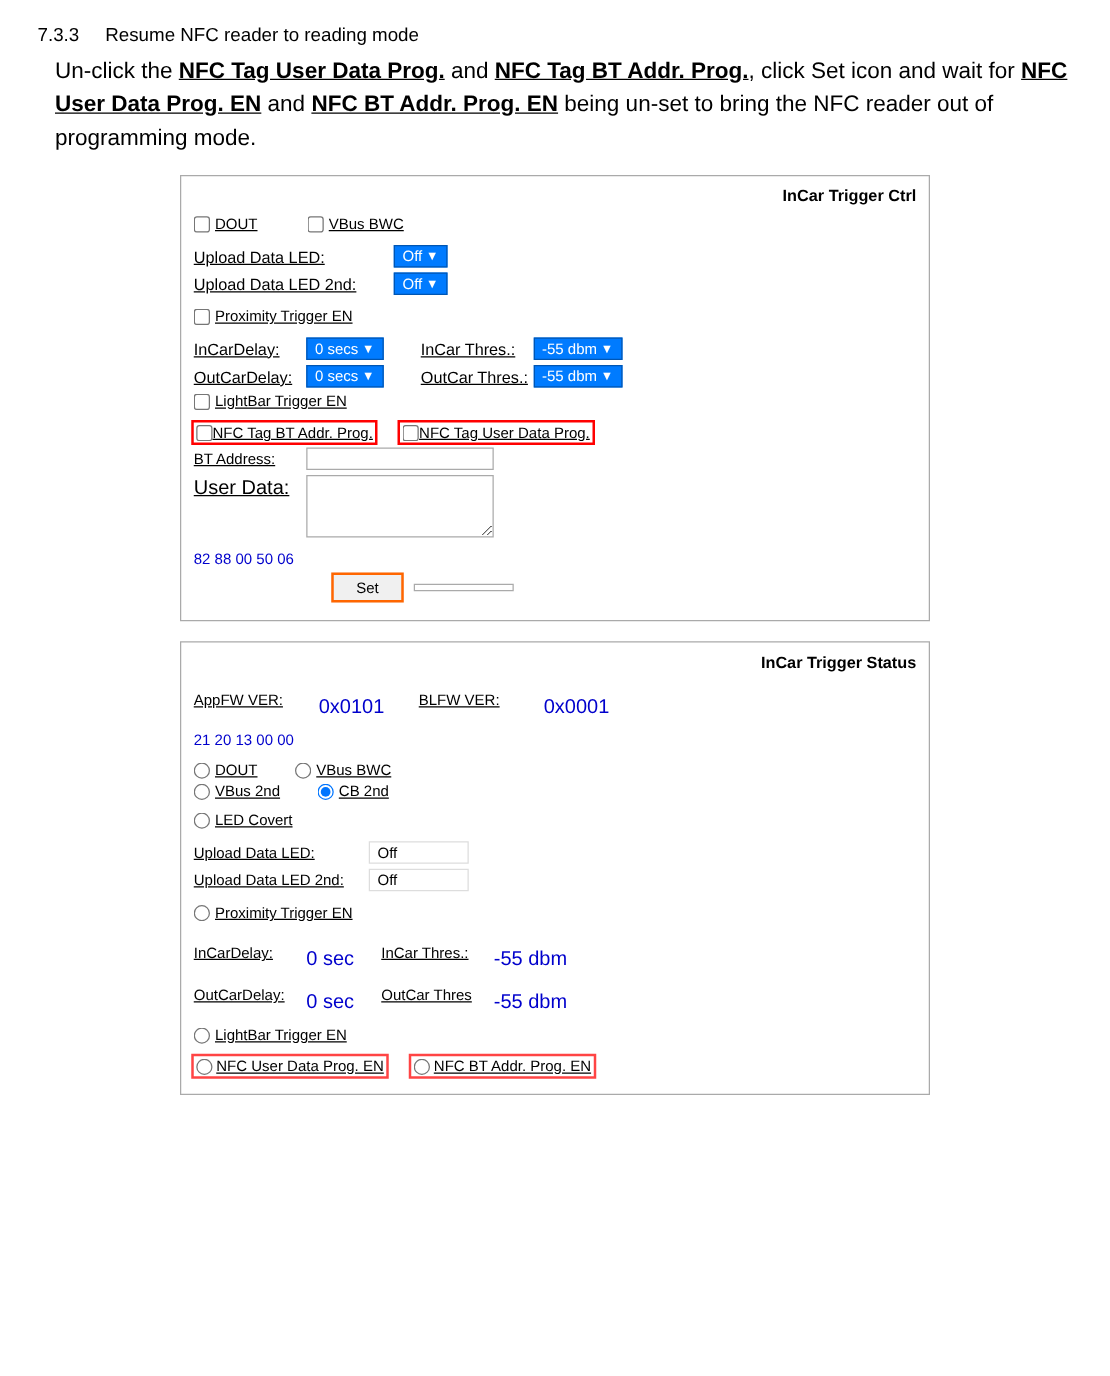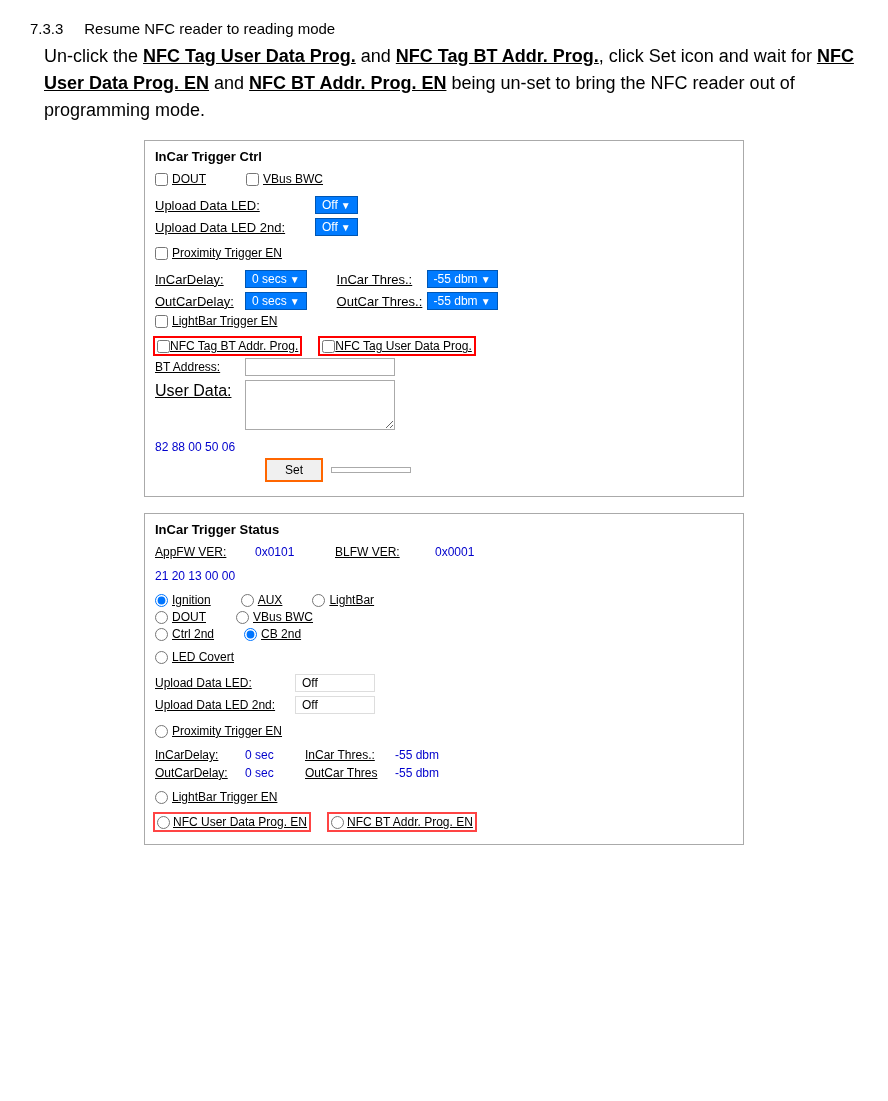--- a/index.html
+++ b/index.html
@@ -30,20 +30,21 @@
       padding: 8px 10px 10px 10px;
       position: relative;
       width: 600px;
       margin-left: auto;
       margin-right: auto;
     }
     .panel-title {
       font-weight: bold;
       font-size: 13px;
       margin-bottom: 8px;
+      text-align: right;
     }
     .row {
       display: flex;
       align-items: center;
       margin-bottom: 4px;
     }
     .checkbox-label {
       display: flex;
       align-items: center;
       font-size: 12px;
@@ -97,21 +98,22 @@
       width: 150px;
     }
     .input-field-wide {
       border: 1px solid #aaa;
       background: #fff;
       height: 50px;
       width: 150px;
     }
     .status-val {
       color: #0000cc;
-      font-size: 12px;
+      font-size: 16px;
+      margin-top: 12px;
     }
     .off-field {
       background: #fff;
       border: 1px solid #ddd;
       padding: 1px 6px;
       font-size: 12px;
       width: 80px;
       display: inline-block;
     }
     .nfc-checkbox-red-status {
@@ -293,50 +295,36 @@
   </div>
 
   <div class="spacer"></div>
 
   <div class="row">
     <span class="hex-text">21 20 13 00 00</span>
   </div>
 
   <div class="spacer"></div>
 
-  <div class="radio-row">
-    <label class="radio-group">
-      <input type="radio" name="status_r1" checked="" style="">
-      <u>Ignition</u>
-    </label>
-    <label class="radio-group">
-      <input type="radio" name="status_r1" style="">
-      <u>AUX</u>
-    </label>
-    <label class="radio-group">
-      <input type="radio" name="status_r1" style="">
-      <u>LightBar</u>
-    </label>
-  </div>
 
   <div class="radio-row">
     <label class="radio-group">
       <input type="radio" name="status_r2" style="">
       <u>DOUT</u>
     </label>
     <label class="radio-group">
       <input type="radio" name="status_r2" style="">
       <u>VBus BWC</u>
     </label>
   </div>
 
   <div class="radio-row">
     <label class="radio-group">
       <input type="radio" name="status_r3" style="">
-      <u>Ctrl 2nd</u>
+      <u>VBus 2nd</u>
     </label>
     <label class="radio-group">
       <input type="radio" name="status_r3" checked="" style="">
       <u>CB 2nd</u>
     </label>
   </div>
 
   <div class="spacer"></div>
 
   <div class="row">

